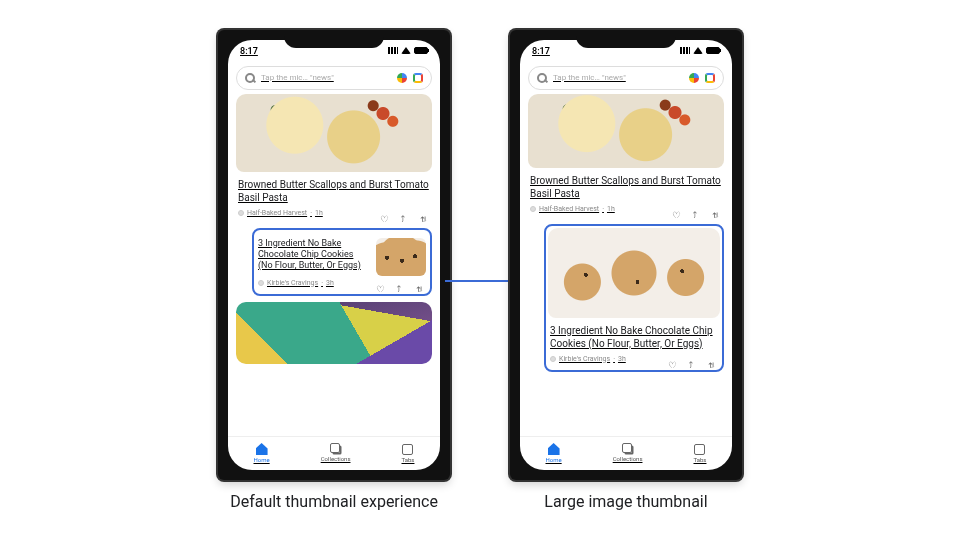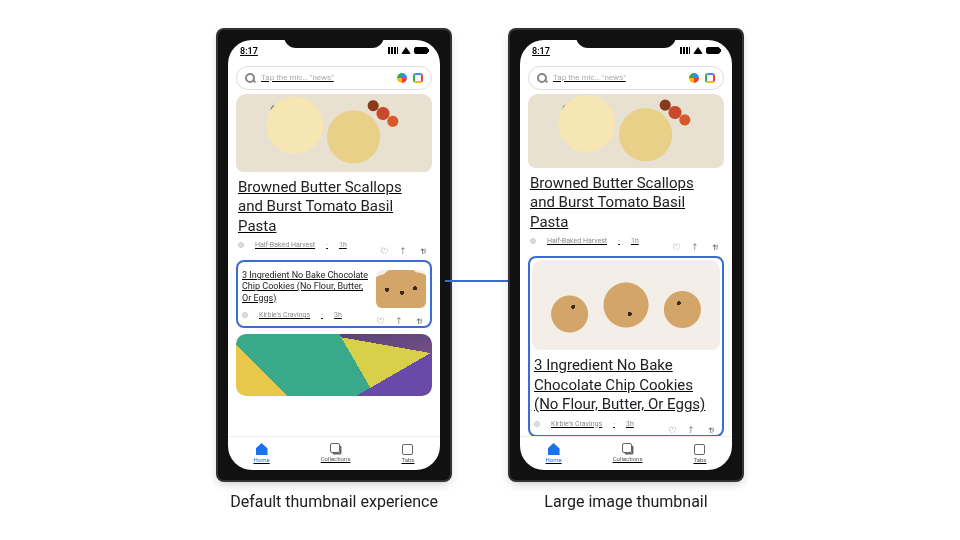--- a/index.html
+++ b/index.html
@@ -75,33 +75,33 @@
   .cookies::before{content:"";position:absolute;inset:0;background:
       radial-gradient(circle at 22% 52%, #3b2a1a 0 2px, transparent 2px),
       radial-gradient(circle at 78% 48%, #3b2a1a 0 2px, transparent 2px),
       radial-gradient(circle at 52% 60%, #3b2a1a 0 2px, transparent 2px);}
   .cards-pile { background:
       linear-gradient(45deg,#e8c84a 0 20%, transparent 20%),
       linear-gradient(-30deg,#6a4aa8 0 25%, transparent 25%),
       linear-gradient(60deg,#3aa88a 40% 60%, transparent 60%),
       linear-gradient(10deg,#d8d048 60% 80%, transparent 80%),
       linear-gradient(-15deg,#8a5a9a, #4a3a6a); }
-  .card-title { font-size:15px; line-height:1.3; color:#202124; margin:6px 2px 4px; font-weight:400;}
+  .card-title { font-size:10px; line-height:1.3; color:#202124; margin:6px 2px 4px; font-weight:400;}
   .card-meta { display:flex; align-items:center; justify-content:space-between; padding:0 2px 4px;}
-  .card-src { font-size:7px; color:#888; display:flex; align-items:center; gap:11px;}
+  .card-src { font-size:7px; color:#888; display:flex; align-items:center; gap:3px;}
   .src-dot{width:6px;height:6px;border-radius:50%;background:#ddd;border:1px solid #ccc;}
   .card-actions { display:flex; gap:10px; color:#666;}
   .ic { width:10px; height:10px; display:inline-block;}
   .heart::before{content:"♡";font-size:10px;}
   .share::before{content:"⤴";font-size:10px;}
   .tune::before{content:"⇅";font-size:9px;}
   .compact { display:flex; gap:6px; align-items:flex-start; padding:6px 2px 2px;}
   .compact .ct { flex:1; font-size:9px; line-height:1.25; color:#202124;}
   .compact .thumb { width:50px; height:38px; border-radius:6px;}
-  .highlight { border:2px solid #3b6bd6; border-radius:8px; padding:2px; margin-bottom:6px;}
+  .highlight { border:2px solid #3b6bd6; border-radius:8px; padding:2px; margin-bottom:6px;margin-left:16px;}
   .bottomnav {
     height:34px; border-top:1px solid #eee; display:flex; justify-content:space-around;
     align-items:center; flex-shrink:0;
   }
   .bn-item{display:flex;flex-direction:column;align-items:center;gap:1px;font-size:6px;color:#555;}
   .bn-item.active{color:#1a73e8;}
   .bn-ic{width:12px;height:12px;}
   .bn-home{background:#1a73e8;clip-path:polygon(50% 0,100% 45%,100% 100%,0 100%,0 45%);}
   .bn-coll{border:1.5px solid #666;border-radius:2px;position:relative;left:-1px;top:-1px;box-shadow:2px 2px 0 -0.5px #666;width:10px;height:10px;}
   .bn-tabs{border:1.5px solid #666;border-radius:2px;width:11px;height:11px;}

